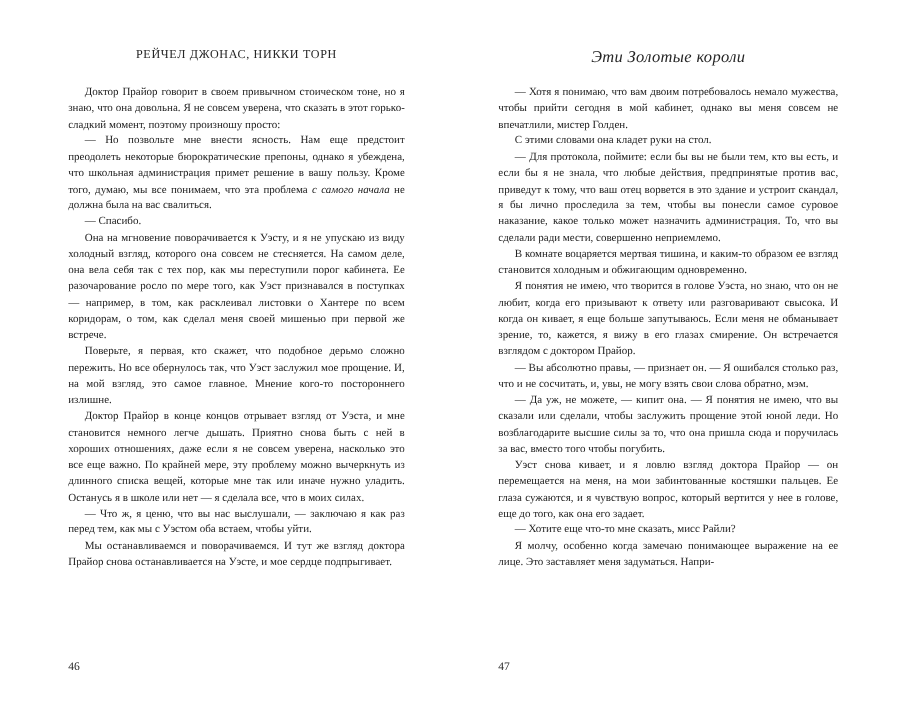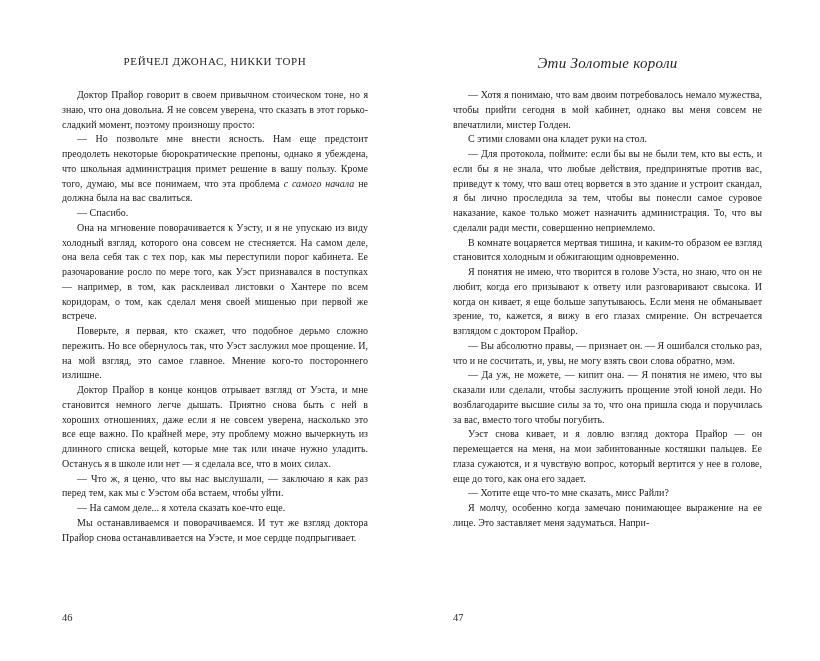--- a/index.html
+++ b/index.html
@@ -15,21 +15,21 @@
     color: #222222;
   }
   .spread {
     position: relative;
     width: 820px;
     height: 661px;
     background: #ffffff;
   }
   .page {
     position: absolute;
-    top: 11px;
+    top: 0;
     height: 584px;
   }
   .page-left  { left: 62px;  width: 306px; }
   .page-right { left: 453px; width: 309px; }
 
   .running-head {
     position: absolute;
     top: 44px;
     left: 0;
     right: 0;
@@ -87,21 +87,20 @@
   <section class="page page-left">
     <div class="running-head">РЕЙЧЕЛ ДЖОНАС, НИККИ ТОРН</div>
     <div class="body-text">
         <p>Доктор Прайор говорит в своем привычном стоическом тоне, но я знаю, что она довольна. Я не совсем уверена, что сказать в этот горько-сладкий момент, поэтому произношу просто:</p>
         <p>— Но позвольте мне внести ясность. Нам еще предстоит преодолеть некоторые бюрократические препоны, однако я убеждена, что школьная администрация примет решение в вашу пользу. Кроме того, думаю, мы все понимаем, что эта проблема <em>с самого начала</em> не должна была на вас свалиться.</p>
         <p>— Спасибо.</p>
         <p>Она на мгновение поворачивается к Уэсту, и я не упускаю из виду холодный взгляд, которого она совсем не стесняется. На самом деле, она вела себя так с тех пор, как мы переступили порог кабинета. Ее разочарование росло по мере того, как Уэст признавался в поступках — например, в том, как расклеивал листовки о Хантере по всем коридорам, о том, как сделал меня своей мишенью при первой же встрече.</p>
         <p>Поверьте, я первая, кто скажет, что подобное дерьмо сложно пережить. Но все обернулось так, что Уэст заслужил мое прощение. И, на мой взгляд, это самое главное. Мнение кого-то постороннего излишне.</p>
         <p>Доктор Прайор в конце концов отрывает взгляд от Уэста, и мне становится немного легче дышать. Приятно снова быть с ней в хороших отношениях, даже если я не совсем уверена, насколько это все еще важно. По крайней мере, эту проблему можно вычеркнуть из длинного списка вещей, которые мне так или иначе нужно уладить. Останусь я в школе или нет — я сделала все, что в моих силах.</p>
         <p>— Что ж, я ценю, что вы нас выслушали, — заключаю я как раз перед тем, как мы с Уэстом оба встаем, чтобы уйти.</p>
-        <p>— На самом деле... я хотела сказать кое-что еще.</p>
         <p>Мы останавливаемся и поворачиваемся. И тут же взгляд доктора Прайор снова останавливается на Уэсте, и мое сердце подпрыгивает.</p>
       </div>
     <div class="page-number">46</div>
   </section>
 
   <section class="page page-right">
     <div class="running-head">Эти Золотые короли</div>
     <div class="body-text">
         <p>— Хотя я понимаю, что вам двоим потребовалось немало мужества, чтобы прийти сегодня в мой кабинет, однако вы меня совсем не впечатлили, мистер Голден.</p>
         <p>С этими словами она кладет руки на стол.</p>

